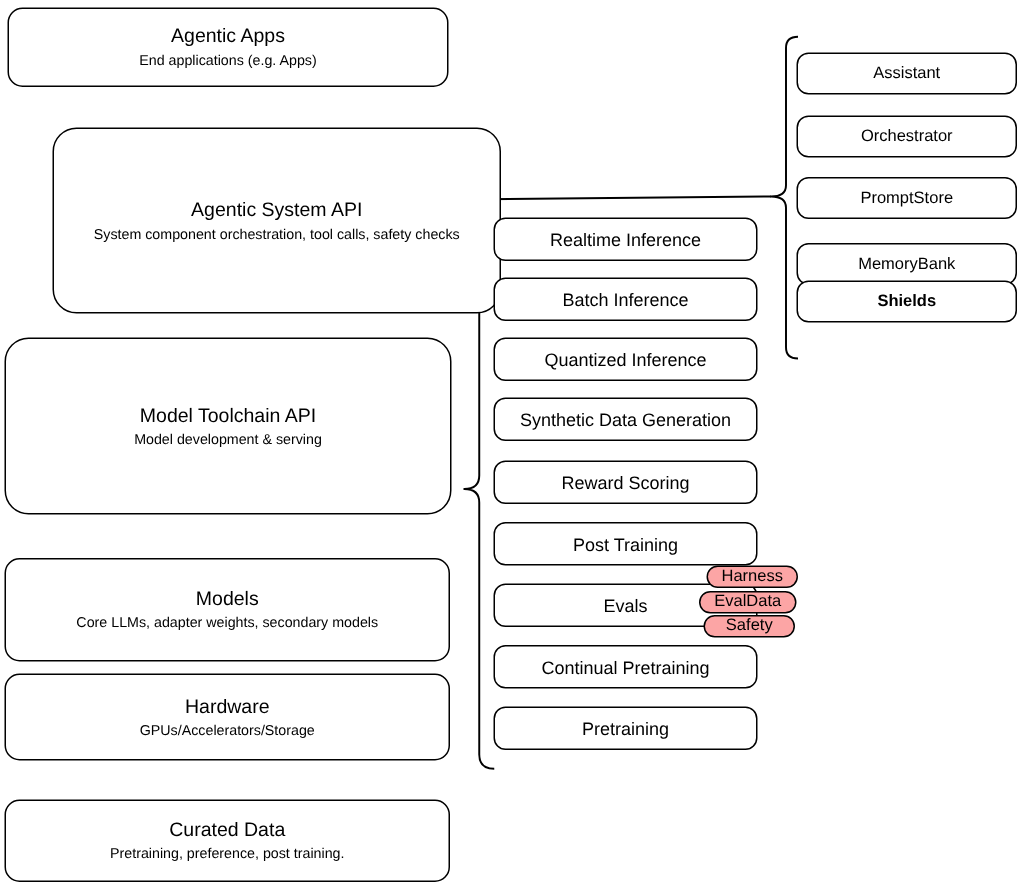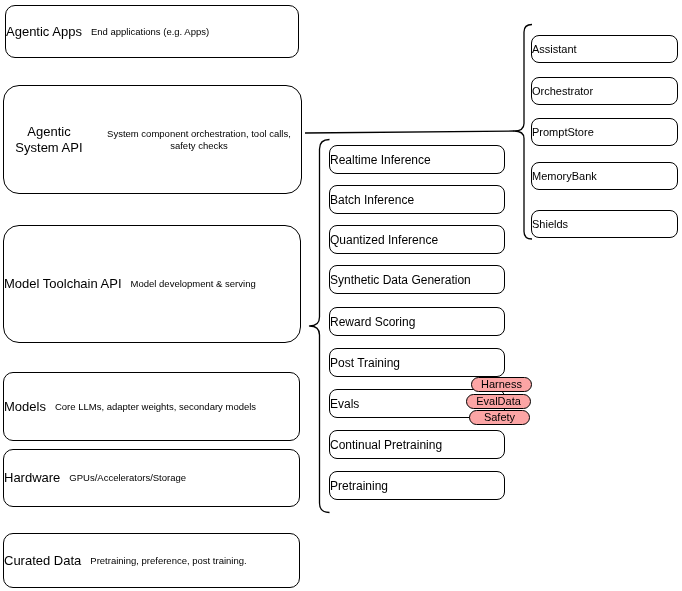--- a/index.html
+++ b/index.html
@@ -11,22 +11,23 @@
     font-family: "Liberation Sans", sans-serif;
     color: #000000;
     overflow: hidden;
   }
   .box {
     position: absolute;
     background: #ffffff;
     border: 1.3px solid #000000;
     box-sizing: border-box;
     display: flex;
+    flex-direction: column;
     align-items: center;
-    justify-content: flex-start;
+    justify-content: center;
     text-align: center;
   }
   .lbox { left: 3px; width: 297px; border-radius: 10px; gap: 3px; }
   .lbox .ltitle { font-size: 13px; line-height: 16px; }
   .lbox .lsub   { font-size: 9.5px; line-height: 12px; padding: 0 6px; }
   .mbox {
     left: 329px; width: 176px; height: 29px;
     border-radius: 8px; font-size: 12px; line-height: 14px;
   }
   .rbox {
@@ -67,21 +68,21 @@
     <path d="M 532 24.5 Q 524 24.5 524 32 L 524 123.5
              Q 524 131 514 131 Q 524 131 524 138.5
              L 524 231.5 Q 524 239 532 239" fill="none" stroke="#000000" stroke-width="1.3" stroke-linejoin="round"></path>
   </svg>
 
   <div class="box lbox" style="left:5px; width:294px; top:5px; height:53px;">
     <div class="ltitle">Agentic Apps</div>
     <div class="lsub">End applications (e.g. Apps)</div>
   </div>
 
-  <div class="box lbox" style="top:85px; height:109px; width:299px; border-radius:16px;">
+  <div class="box lbox" style="top:85px; height:124px; width:299px; border-radius:16px;margin-left:32px;">
     <div class="ltitle">Agentic System API</div>
     <div class="lsub">System component orchestration, tool calls, safety checks</div>
   </div>
 
   <div class="box lbox" style="top:225px; height:118px; width:298px; border-radius:16px;">
     <div class="ltitle">Model Toolchain API</div>
     <div class="lsub">Model development &amp; serving</div>
   </div>
 
   <div class="box lbox" style="top:372px; height:69px;">
@@ -142,17 +143,17 @@
   </div>
   <div class="box rbox" style="top:77px;">
     <span>Orchestrator</span>
   </div>
   <div class="box rbox" style="top:118px;">
     <span>PromptStore</span>
   </div>
   <div class="box rbox" style="top:162px;">
     <span>MemoryBank</span>
   </div>
-  <div class="box rbox" style="top:210px;">
+  <div class="box rbox" style="top:187px;font-weight:bold;">
     <span>Shields</span>
   </div>
 
 </div>
 
 </body></html>

